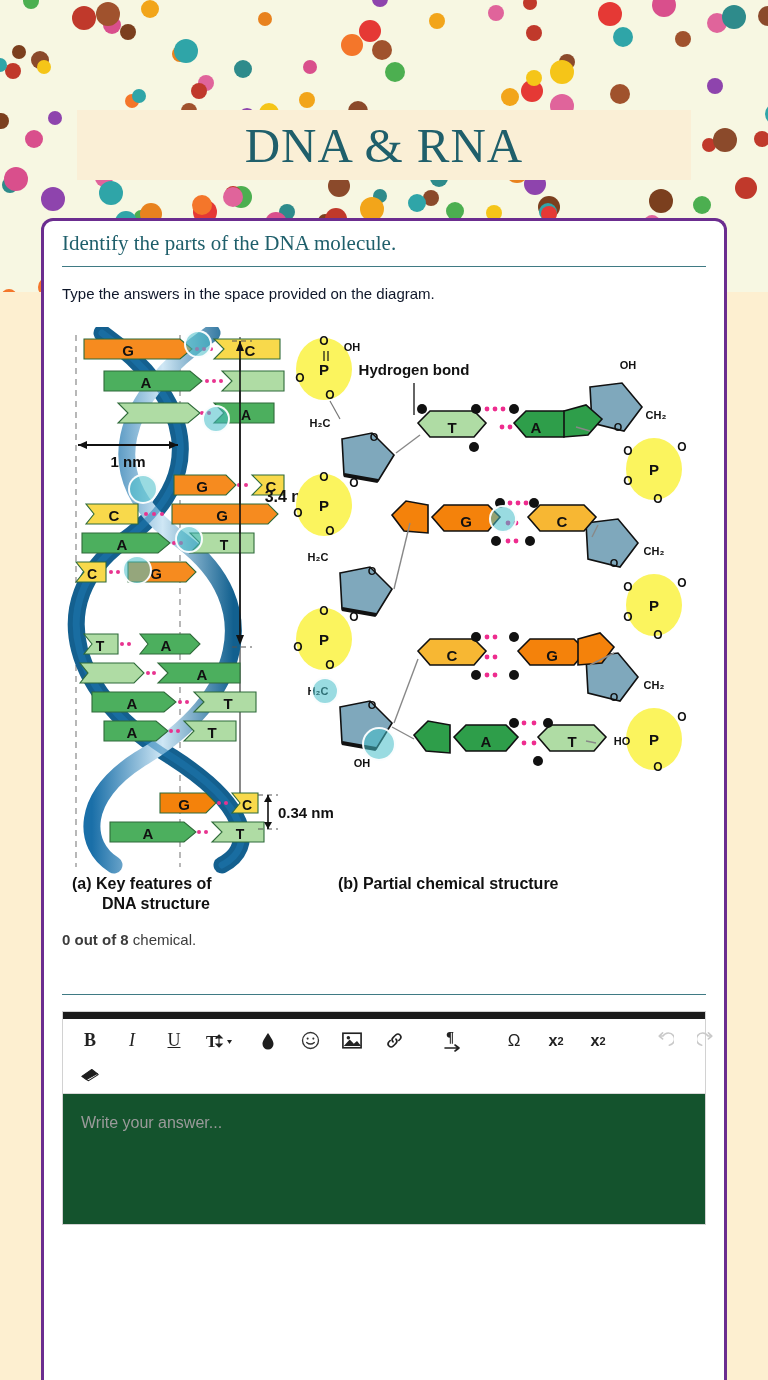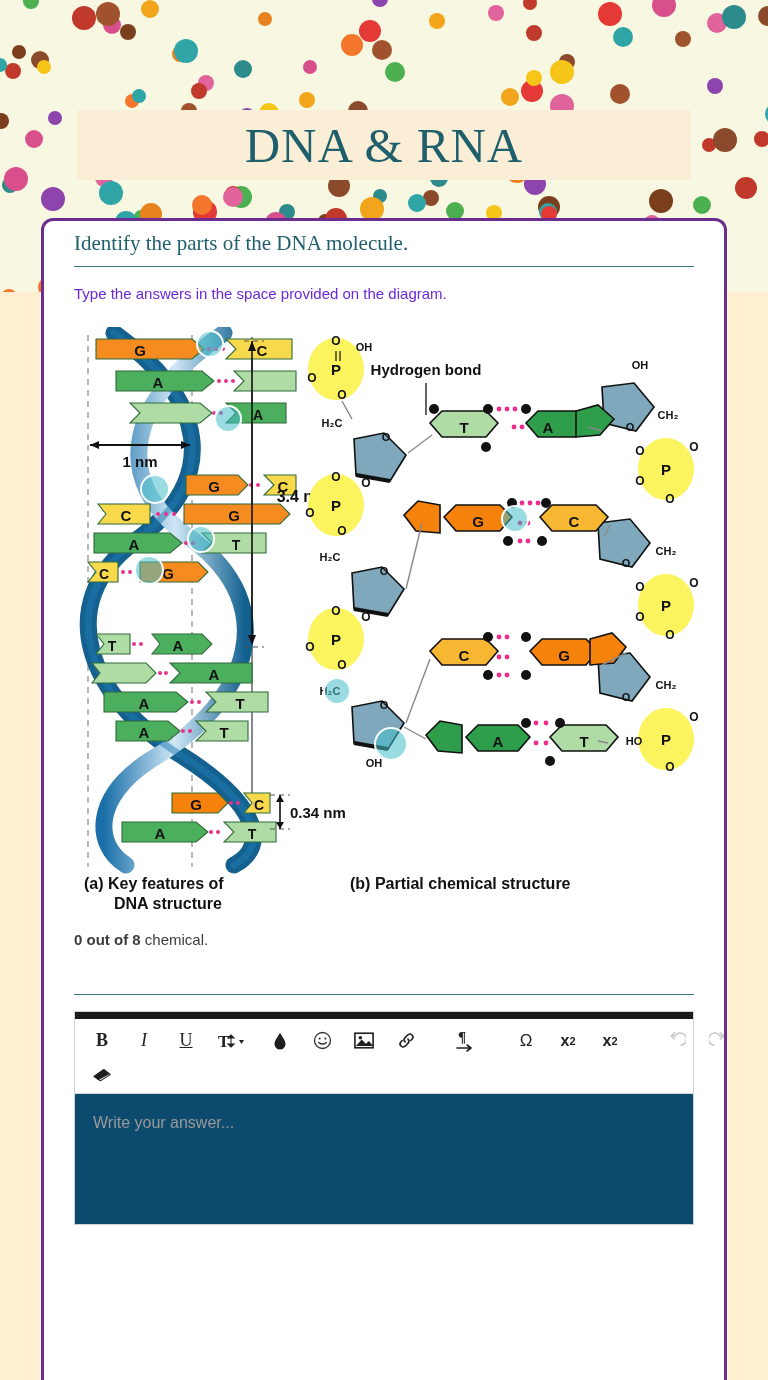--- a/index.html
+++ b/index.html
@@ -30,29 +30,29 @@
   }
 
   
   #card{
     position:absolute; left:41px; top:218px; width:686px; height:1162px;
     background:#FFFFFF;
     border:3px solid #6B2D8F; border-bottom:none;
     border-radius:12px 12px 0 0;
     z-index:4; overflow:hidden;
   }
-  .card-inner{ padding:0 30px; }
+  .card-inner{ padding:0 18px; }
 
   
   .q-title{
     font-family:"Liberation Serif", serif; font-size:21px; color:#1F5F6B;
     padding-top:10px; padding-bottom:10px;
   }
   .q-rule{ height:1px; background:#3F7A84; margin-bottom:16px; }
-  .q-sub{ font-size:15px; color:#6d28d9; line-height:1.45; }
+  .q-sub{ font-size:15px; color:#0f172a; line-height:1.45; }
 
   
   #dna-figure{ position:relative; width:626px; height:590px; margin-top:22px; }
   #dna-figure svg{ display:block; }
   .hot{
     position:absolute; border-radius:50%;
     background:rgba(70,190,200,.55);
     border:2px solid rgba(255,255,255,.95);
     cursor:pointer;
   }
@@ -72,21 +72,21 @@
   .tb-row{ display:flex; align-items:center; height:36px; }
   .tb-btn{
     min-width:34px; height:30px; display:flex; align-items:center; justify-content:center;
     margin-right:8px; color:#222; font-size:16px; cursor:pointer;
     background:transparent; border:none;
   }
   .tb-btn.dim{ color:#C9C9C9; cursor:default; }
   .tb-sep{ width:1px; height:22px; background:#DDD; margin:0 9px; }
   .tb-btn svg{ display:block; }
   #answer-area{
-    min-height:130px; padding:20px 18px; background:#0c4a6e;
+    min-height:130px; padding:20px 18px; background:#14532d;
     font-size:16px; color:#9A9A9A;
   }
 </style>
 </head>
 <body>
 
 <div id="confetti-band">
     <div class="dot" style="width: 22px; height: 22px; left: 626px; top: 255px; background: rgb(160, 82, 45);"></div>
     <div class="dot" style="width: 14px; height: 14px; left: 134px; top: 210px; background: rgb(76, 175, 80);"></div>
     <div class="dot" style="width: 18px; height: 18px; left: 430px; top: 169px; background: rgb(46, 139, 139);"></div>

